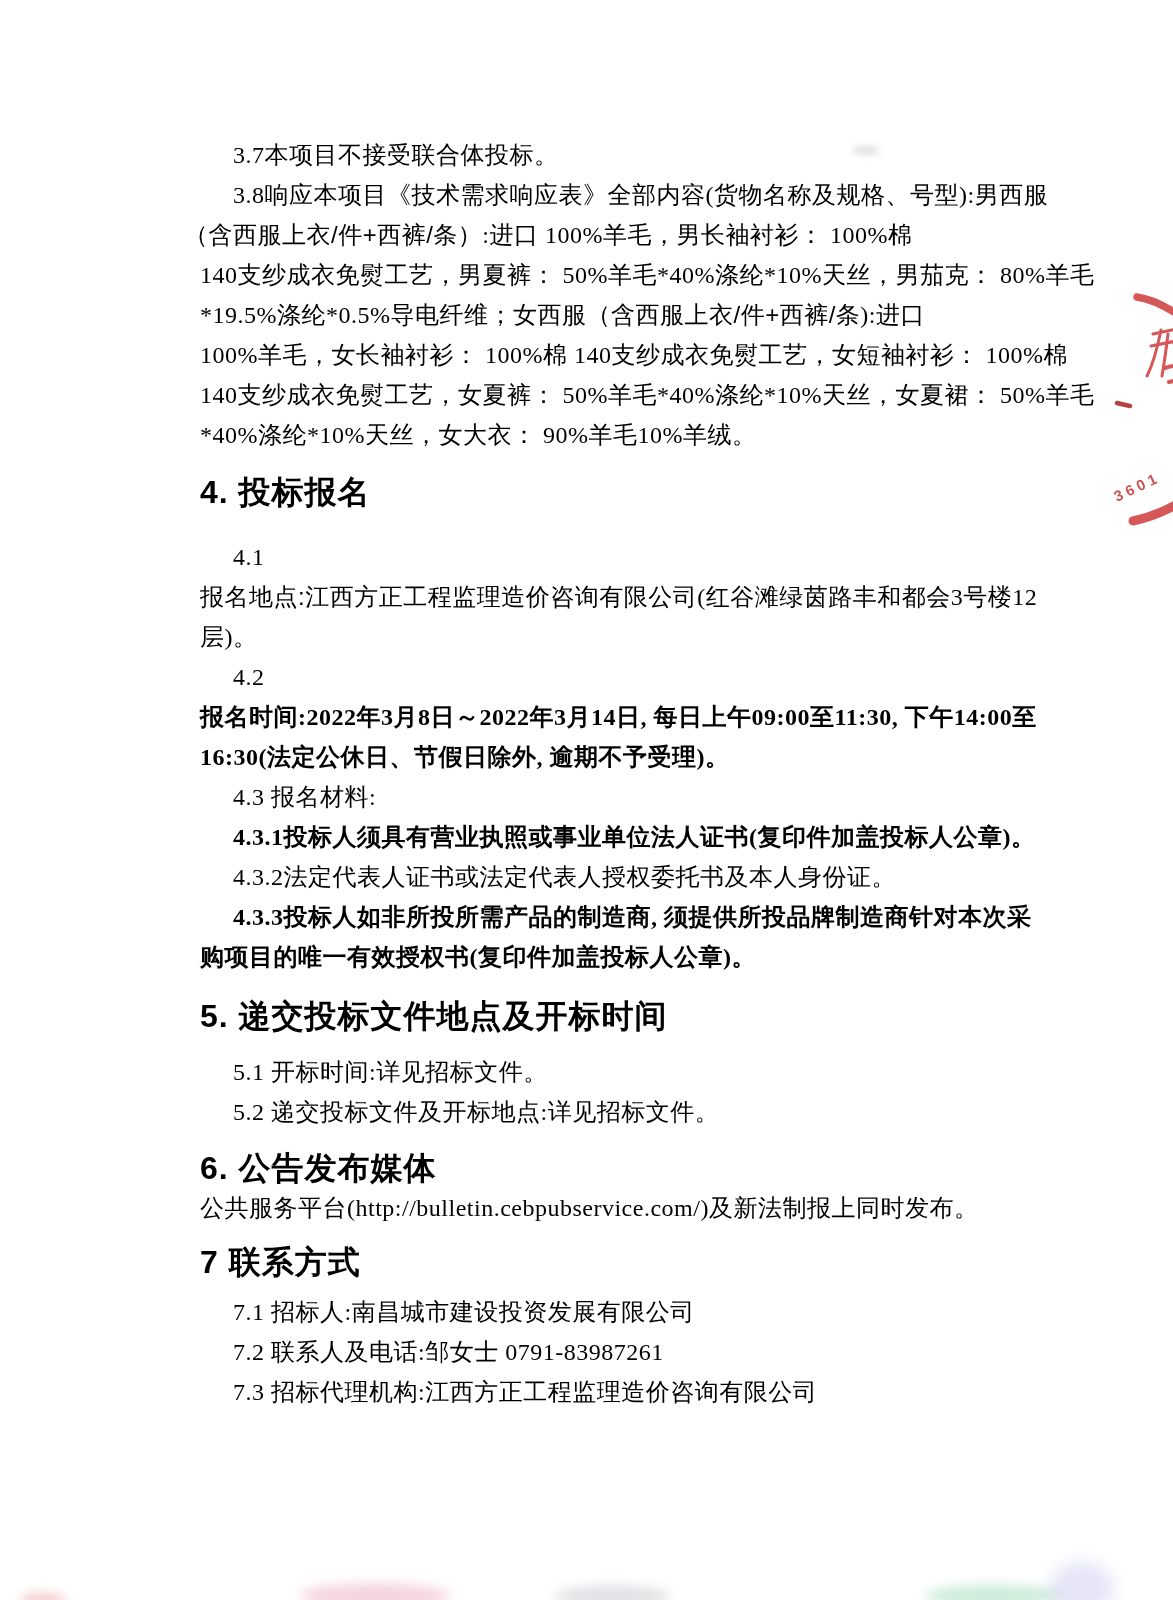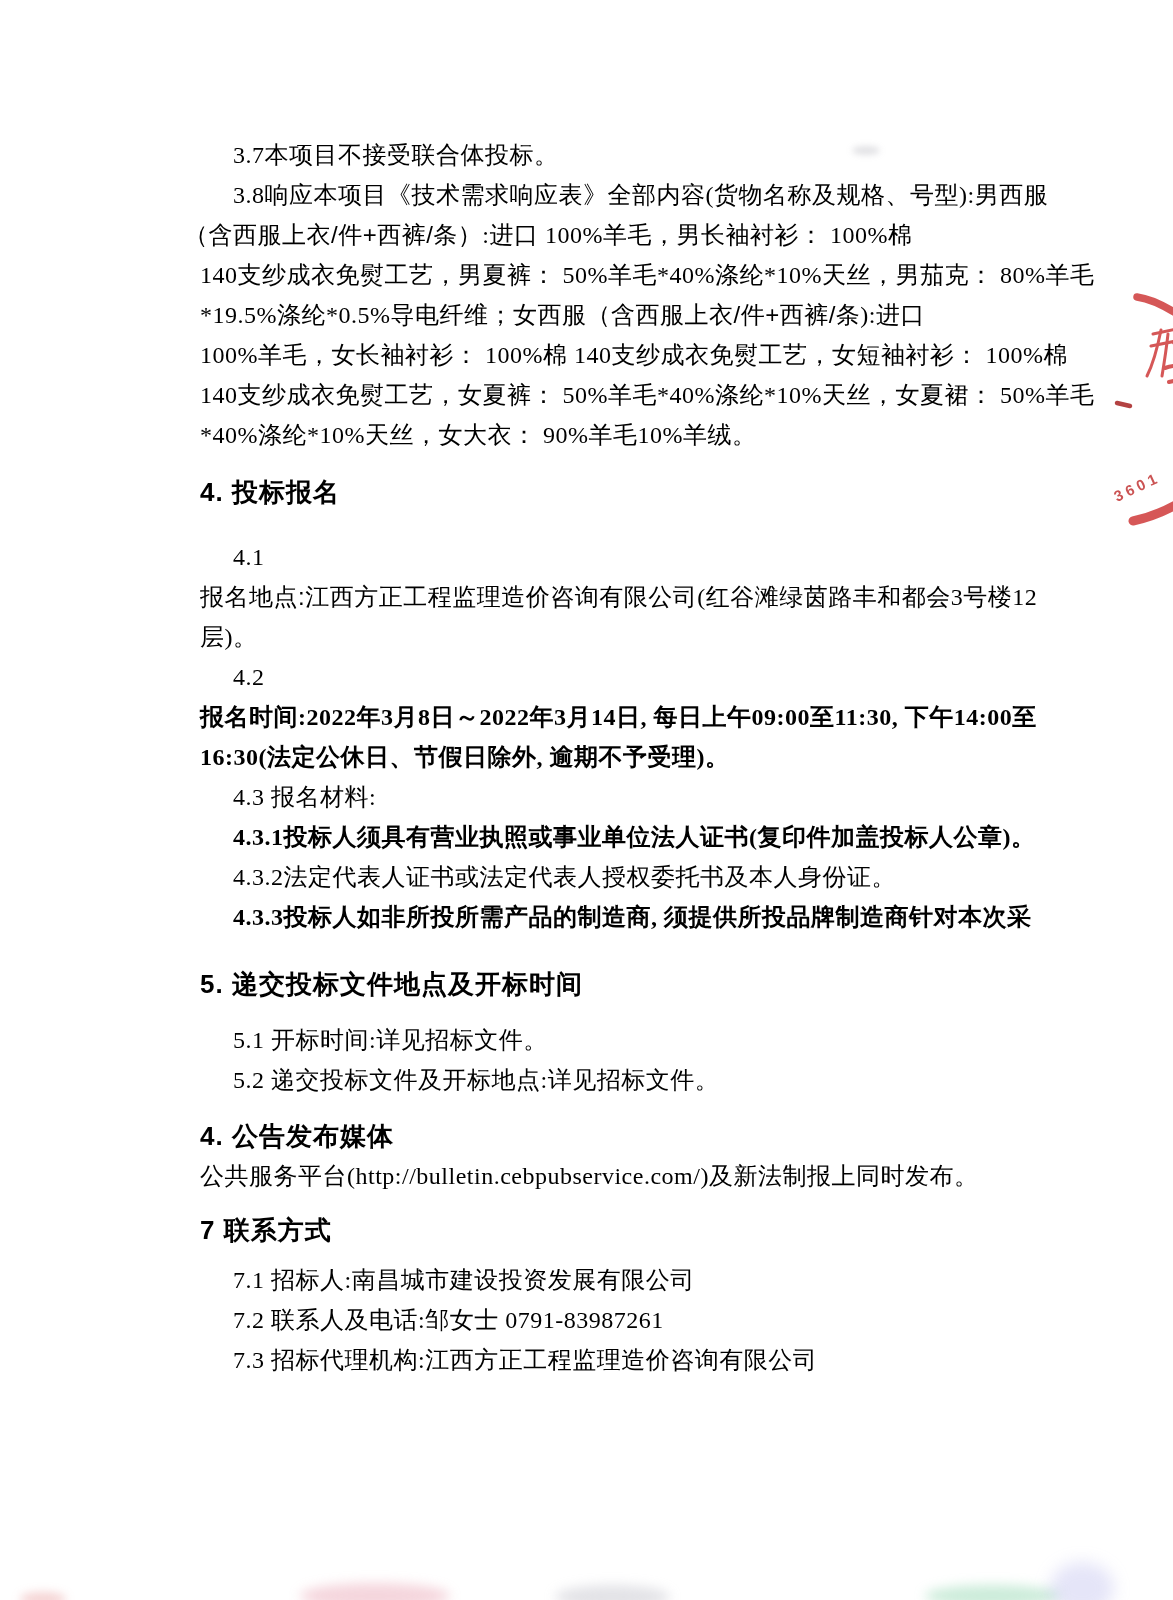--- a/index.html
+++ b/index.html
@@ -21,26 +21,26 @@
     white-space:nowrap;
   }
   .indent{padding-left:33px;}
   .hang{margin-left:-16px;}
   .bl{font-weight:bold;}
   .b{font-family:"Liberation Sans", sans-serif;font-weight:normal;}
   .hd{
     margin:0;padding:0;
     font-family:"Liberation Sans", sans-serif;
     font-weight:bold;
-    font-size:26px;line-height:40px;height:40px;
+    font-size:32px;line-height:40px;height:40px;
     letter-spacing:1px;
     white-space:nowrap;
   }
   .mt10{margin-top:10px}.mt12{margin-top:16px}.mt14{margin-top:14px}
-  .mt15{margin-top:27px}.mt16{margin-top:16px}.mt17{margin-top:17px}
+  .mt15{margin-top:19px}.mt16{margin-top:16px}.mt17{margin-top:17px}
   .mt25{margin-top:25px}
   
   .stamp{position:absolute;right:0;top:272px;width:100px;height:266px;}
   
   .smudge{position:absolute;border-radius:50%;}
   .sm-dot{left:852px;top:146px;width:28px;height:9px;background:rgba(125,125,135,.22);filter:blur(3px);}
   .sm-red{left:20px;bottom:-6px;width:46px;height:14px;background:rgba(220,100,100,.28);filter:blur(5px);}
   .sm-pink{left:300px;bottom:-9px;width:150px;height:26px;background:rgba(225,128,148,.32);filter:blur(6px);}
   .sm-gray{left:555px;bottom:-9px;width:115px;height:24px;background:rgba(168,168,180,.32);filter:blur(6px);}
   .sm-green{left:925px;bottom:-7px;width:135px;height:22px;background:rgba(110,200,150,.35);filter:blur(6px);}
@@ -84,28 +84,29 @@
     <p class="ln bl">16:30(法定公休日、节假日除外, 逾期不予受理)。</p>
 
     <p class="ln indent">4.3 报名材料:</p>
 
     <p class="ln indent bl">4.3.1投标人须具有营业执照或事业单位法人证书(复印件加盖投标人公章)。</p>
 
     <p class="ln indent">4.3.2法定代表人证书或法定代表人授权委托书及本人身份证。</p>
 
     <p class="ln indent bl">4.3.3投标人如非所投所需产品的制造商, 须提供所投品牌制造商针对本次采</p>
 
+    <p class="ln bl">购项目的唯一有效授权书(复印件加盖投标人公章)。</p>
 
     <h2 class="hd mt15">5. 递交投标文件地点及开标时间</h2>
 
     <p class="ln indent mt12">5.1 开标时间:详见招标文件。</p>
 
     <p class="ln indent">5.2 递交投标文件及开标地点:详见招标文件。</p>
 
-    <h2 class="hd mt16">4. 公告发布媒体</h2>
+    <h2 class="hd mt16">6. 公告发布媒体</h2>
 
 
     <p class="ln"><span>公共服务平台(http://bulletin.cebpubservice.com/)</span><span class="b">及新法制报上同时发布。</span></p>
 
     <h2 class="hd mt14">7 联系方式</h2>
 
     <p class="ln indent mt10"><span>7.1 招标人:</span><span class="b">南昌城市建设投资发展有限公司</span></p>
 
     <p class="ln indent">7.2 联系人及电话:邹女士 0791-83987261</p>
 

